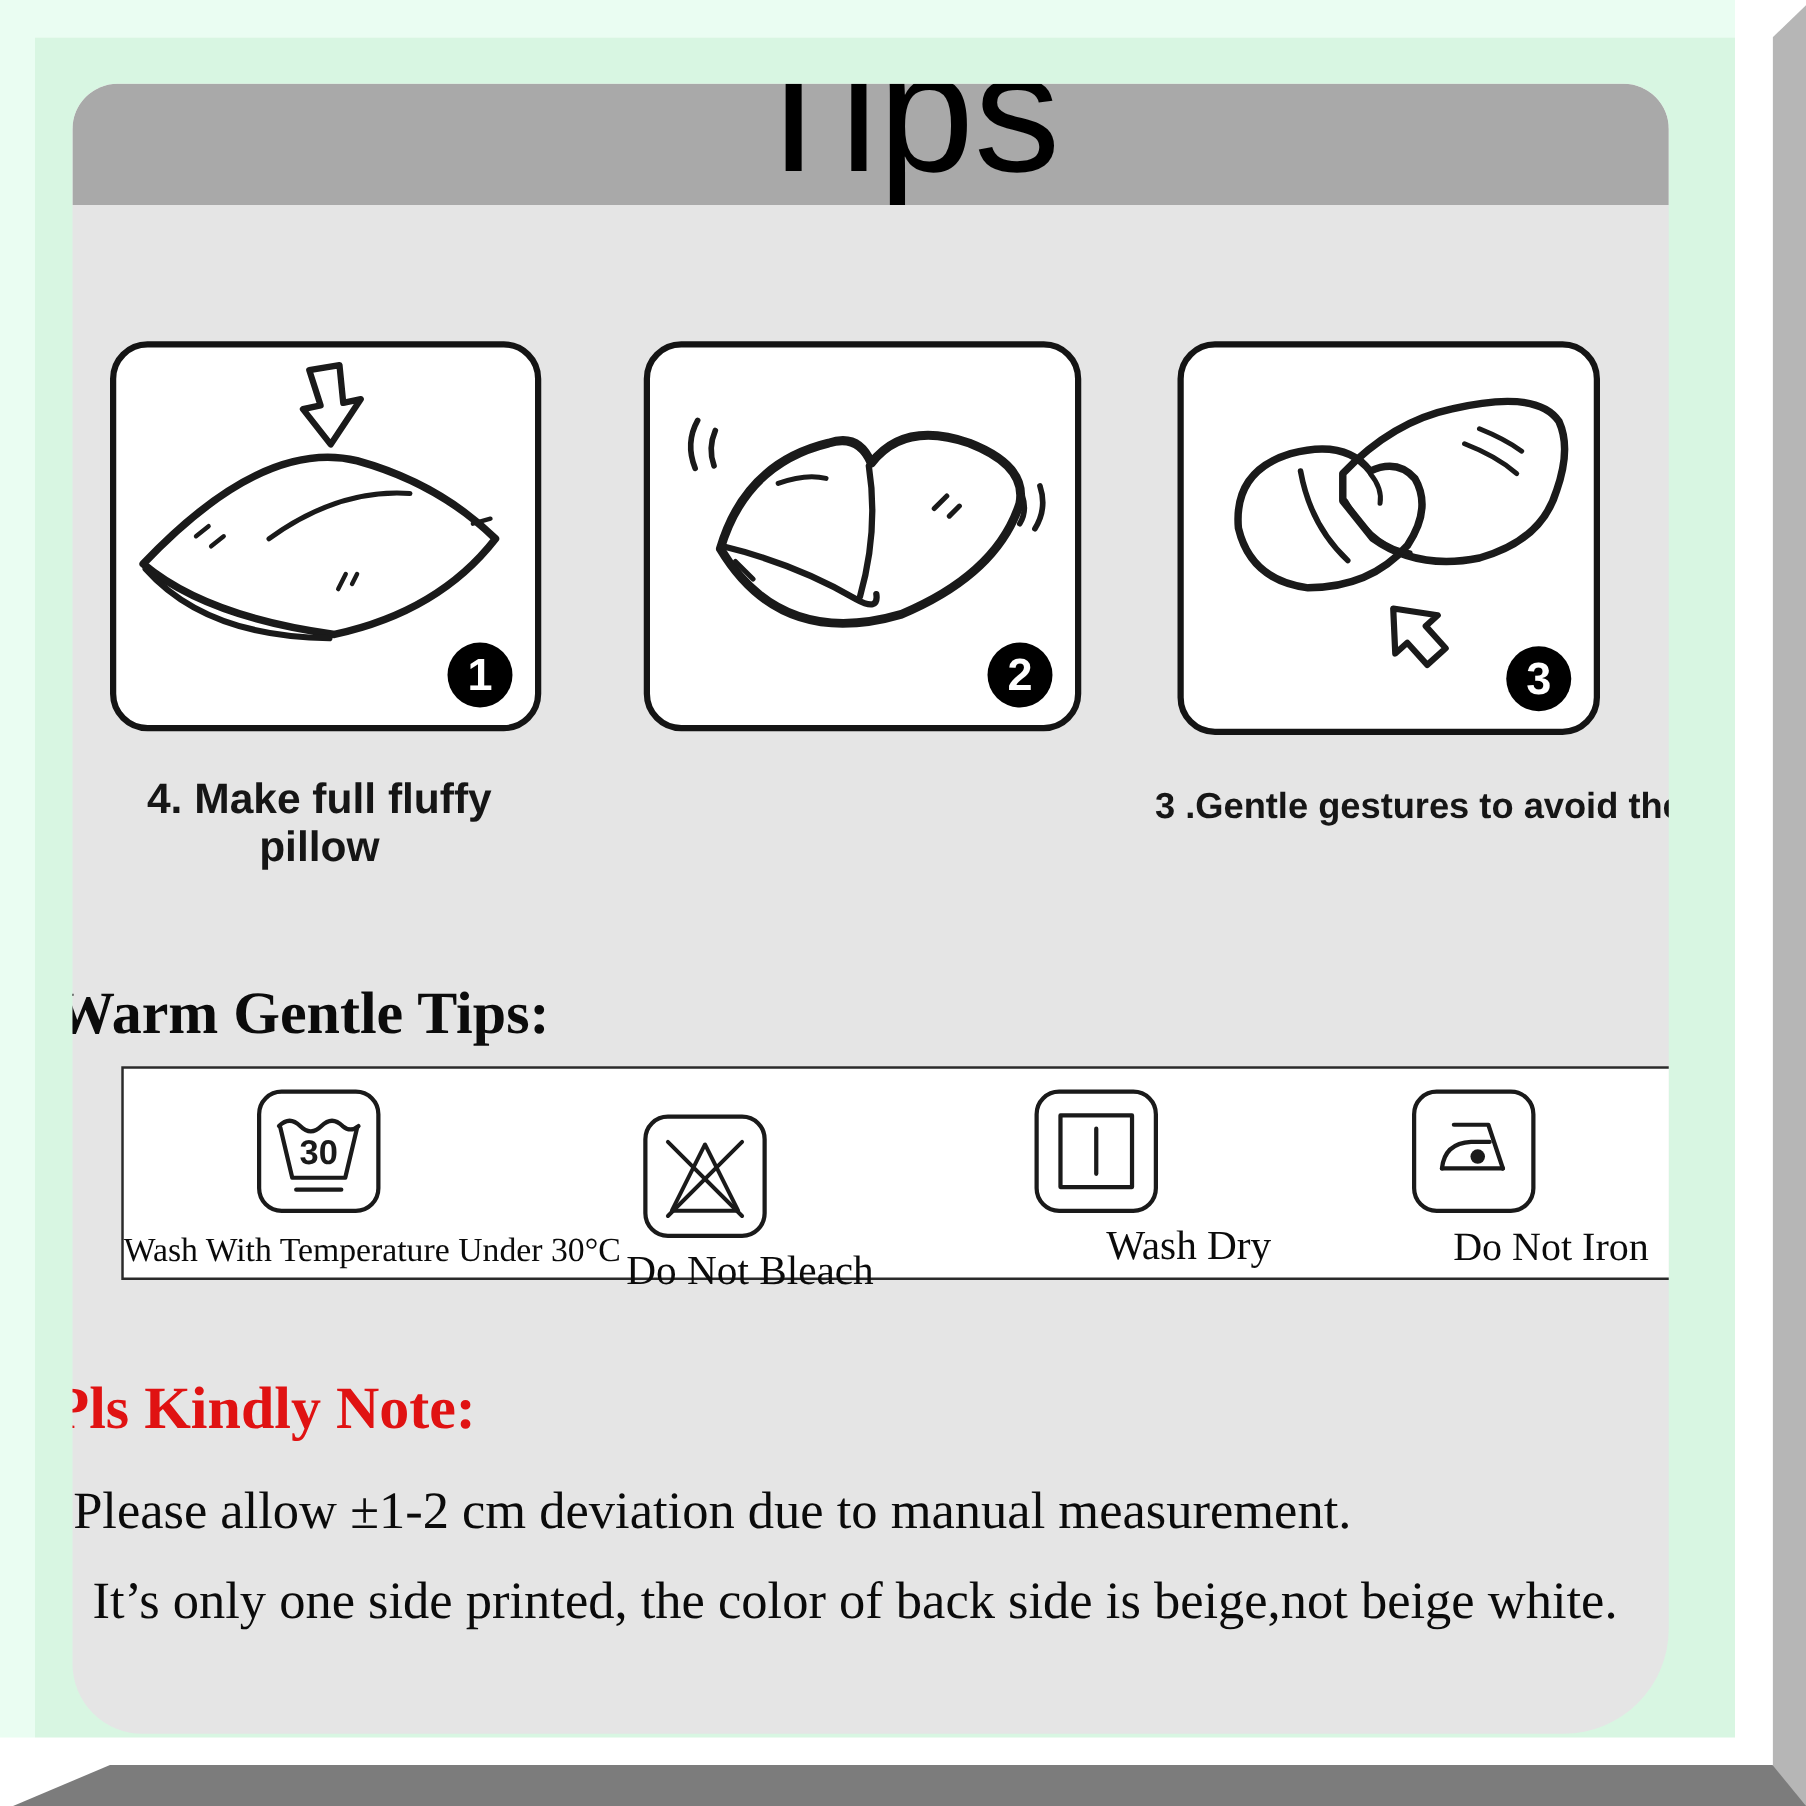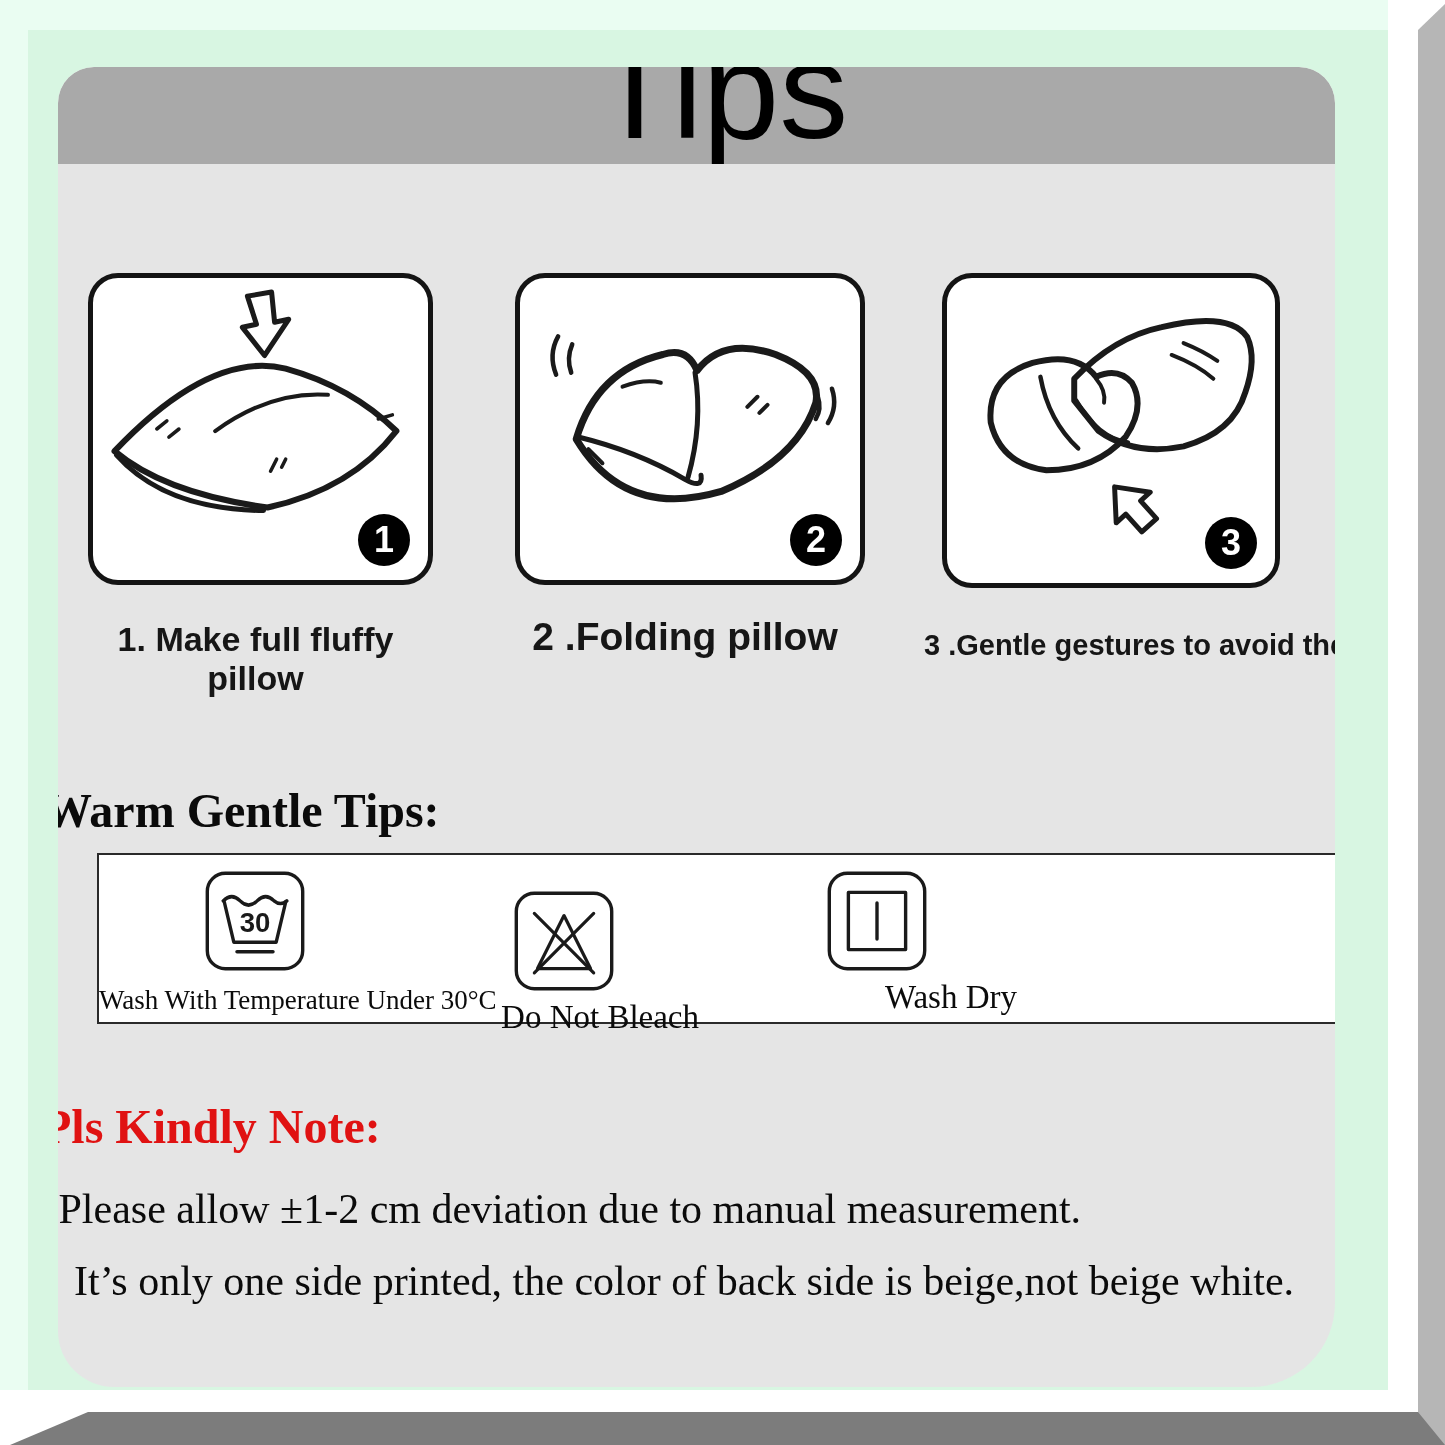--- a/index.html
+++ b/index.html
@@ -102,22 +102,21 @@
       <path class="ink" stroke-width="4.5" d="M130,120 Q152,158 182,162"></path>
       <path class="ink" stroke-width="4" d="M226,74 Q252,84 268,98 M238,62 Q258,70 272,80"></path>
       <path class="ink" stroke-width="4" d="M150,98 Q160,110 158,122"></path>
       <g transform="translate(186,226) rotate(-42)">
         <path class="ink" stroke-width="5" fill="#fff" d="M-10,26 h20 v-24 h13 L0,-26 -23,2 h13 z"></path>
       </g>
     </svg>
     <div class="badge">3</div>
   </div>
 
-  <div class="caption" style="left:30px;top:553px;width:335px;text-align:center;font-size:34px;">1. Make full fluffy pillow</div>
-  <div class="caption" style="left:447px;top:548px;width:360px;text-align:center;font-size:39px;">2 .Folding pillow</div>
+  <div class="caption" style="left:30px;top:553px;width:335px;text-align:center;font-size:34px;">4. Make full fluffy pillow</div>
   <div class="caption" style="left:866px;top:562px;font-size:29px;white-space:nowrap;">3 .Gentle gestures to avoid the collapse of zipp</div>
 
   <div class="laundry-heading">Warm Gentle Tips:</div>
 
   <div class="laundry-strip">
 
     <div class="laundry-item" style="left:0;width:312px;">
       <svg width="106" height="106" viewBox="0 0 100 100">
         <rect class="ink" stroke-width="3.2" x="5" y="5" width="90" height="90" rx="17"></rect>
         <path class="ink" stroke-width="3.2" d="M20,31 Q28,23 36,31 Q44,39 52,31 Q60,23 68,31 Q74,36 80,31"></path>
@@ -139,20 +138,30 @@
 
     <div class="laundry-item" style="left:638px;width:280px;">
       <svg width="106" height="106" viewBox="0 0 100 100">
         <rect class="ink" stroke-width="3.2" x="5" y="5" width="90" height="90" rx="17"></rect>
         <rect class="ink" stroke-width="3.2" x="23" y="23" width="54" height="54"></rect>
         <path class="ink" stroke-width="3.2" d="M50,33 V67"></path>
       </svg>
       <div class="laundry-label" style="font-size:33px;">Wash Dry</div>
     </div>
 
+    <div class="laundry-item" style="left:940px;width:280px;">
+      <svg width="106" height="106" viewBox="0 0 100 100">
+        <rect class="ink" stroke-width="3.2" x="5" y="5" width="90" height="90" rx="17"></rect>
+        <path class="ink" stroke-width="3.2" d="M35,30 H61 L72,63"></path>
+        <path class="ink" stroke-width="3.2" d="M26,63 Q28,44 48,43 H62"></path>
+        <path class="ink" stroke-width="3.2" d="M26,63 H72"></path>
+        <circle cx="53" cy="54" r="5.5" fill="#1a1a1a" stroke="none"></circle>
+      </svg>
+      <div class="laundry-label" style="font-size:32px;">Do Not Iron</div>
+    </div>
 
   </div>
 
   <div class="note-heading">Pls Kindly Note:</div>
   <div class="note-line note-line1">.Please allow ±1-2 cm deviation due to manual measurement.</div>
   <div class="note-line note-line2">It’s only one side printed, the color of back side is beige,not beige white.</div>
 
 </div>
 
 </body></html>

